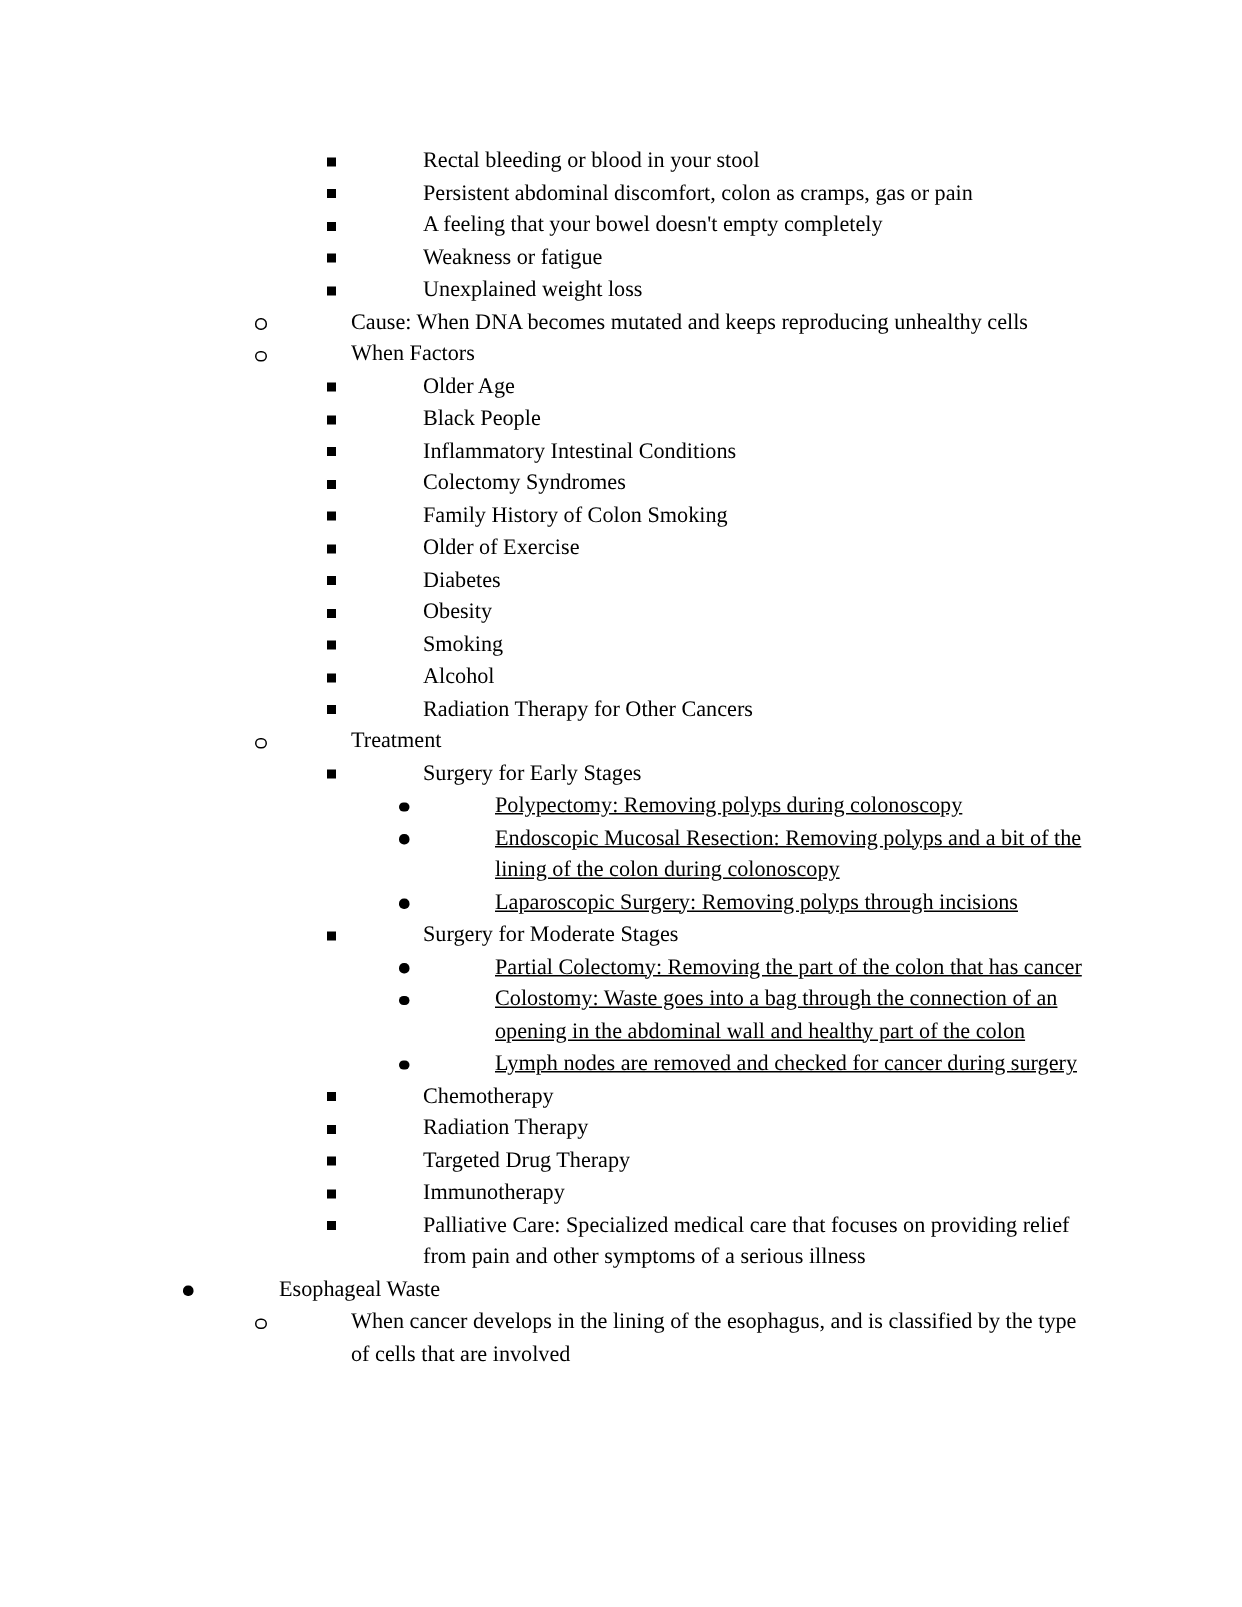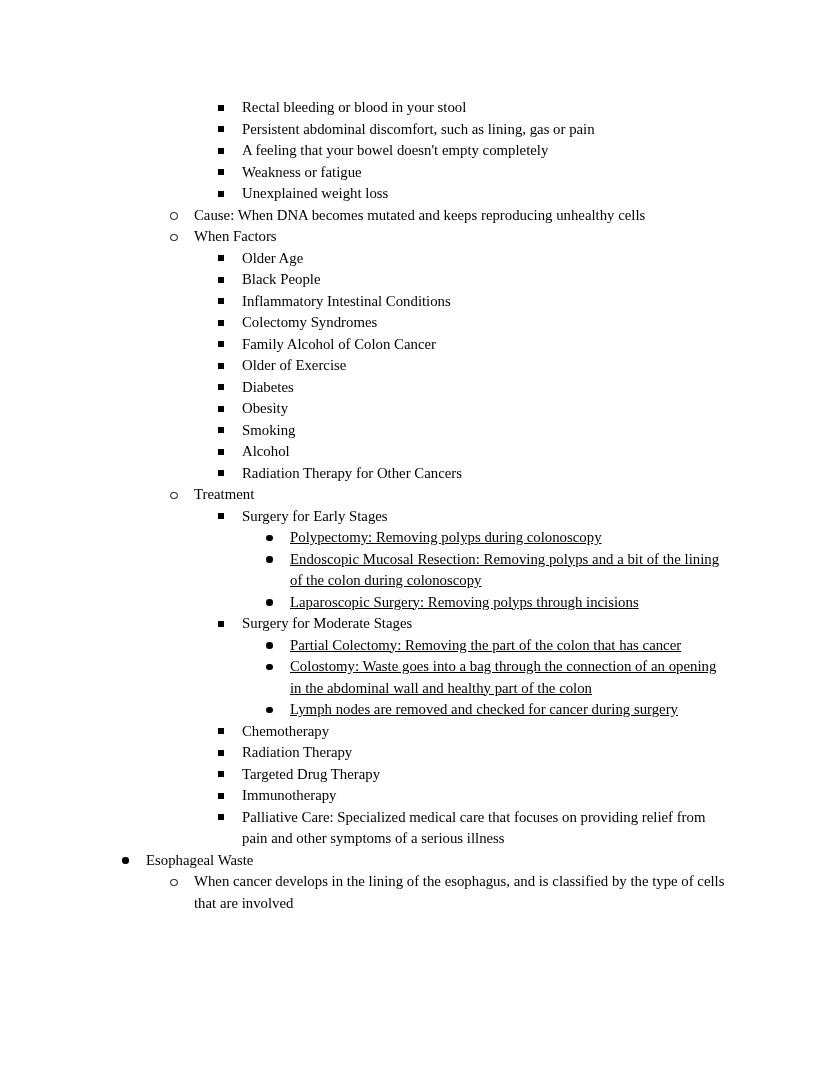--- a/index.html
+++ b/index.html
@@ -20,20 +20,21 @@
     padding-top: 97px;
     padding-right: 98px;
   }
   .outline {
     width: 100%;
   }
   .li {
     display: flex;
     align-items: flex-start;
     line-height: 21.5px;
+    gap: 40px;
   }
   .li .txt {
     flex: 1 1 auto;
     min-width: 0;
   }
   .lvl1 { margin-left: 122px; }
   .lvl2 { margin-left: 170px; }
   .lvl3 { margin-left: 218px; }
   .lvl4 { margin-left: 266px; text-decoration: underline; }
   .bullet {
@@ -70,21 +71,21 @@
 <body>
 
 <div class="page">
   <div class="outline">
       <div class="li lvl3">
         <span class="bullet square"></span>
         <span class="txt">Rectal bleeding or blood in your stool</span>
       </div>
       <div class="li lvl3">
         <span class="bullet square"></span>
-        <span class="txt">Persistent abdominal discomfort, such as lining, gas or pain</span>
+        <span class="txt">Persistent abdominal discomfort, colon as cramps, gas or pain</span>
       </div>
       <div class="li lvl3">
         <span class="bullet square"></span>
         <span class="txt">A feeling that your bowel doesn't empty completely</span>
       </div>
       <div class="li lvl3">
         <span class="bullet square"></span>
         <span class="txt">Weakness or fatigue</span>
       </div>
       <div class="li lvl3">
@@ -110,21 +111,21 @@
       <div class="li lvl3">
         <span class="bullet square"></span>
         <span class="txt">Inflammatory Intestinal Conditions</span>
       </div>
       <div class="li lvl3">
         <span class="bullet square"></span>
         <span class="txt">Colectomy Syndromes</span>
       </div>
       <div class="li lvl3">
         <span class="bullet square"></span>
-        <span class="txt">Family Alcohol of Colon Cancer</span>
+        <span class="txt">Family History of Colon Smoking</span>
       </div>
       <div class="li lvl3">
         <span class="bullet square"></span>
         <span class="txt">Older of Exercise</span>
       </div>
       <div class="li lvl3">
         <span class="bullet square"></span>
         <span class="txt">Diabetes</span>
       </div>
       <div class="li lvl3">

